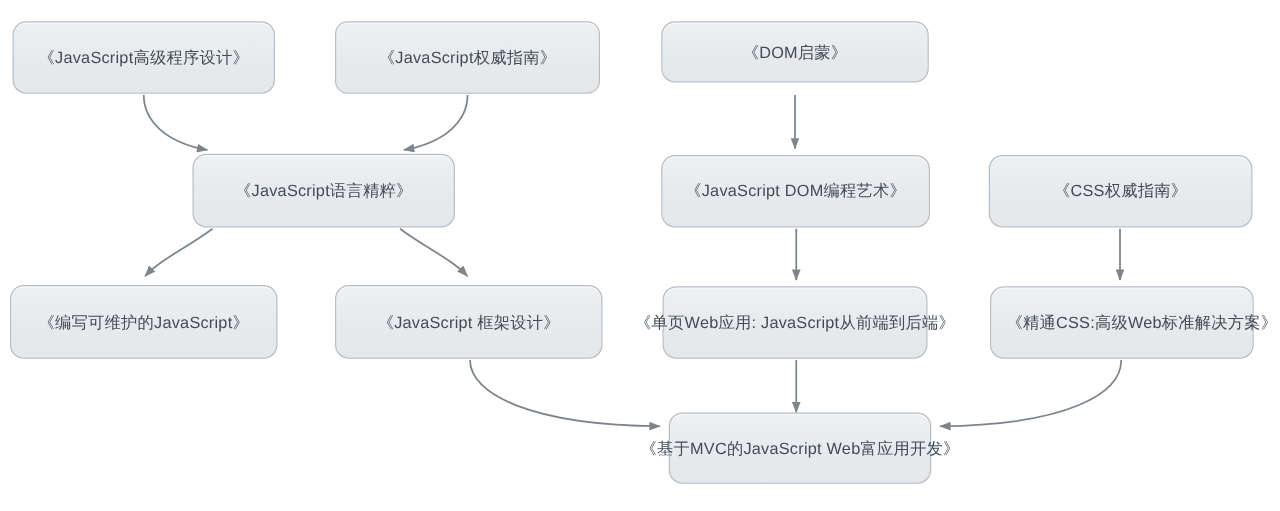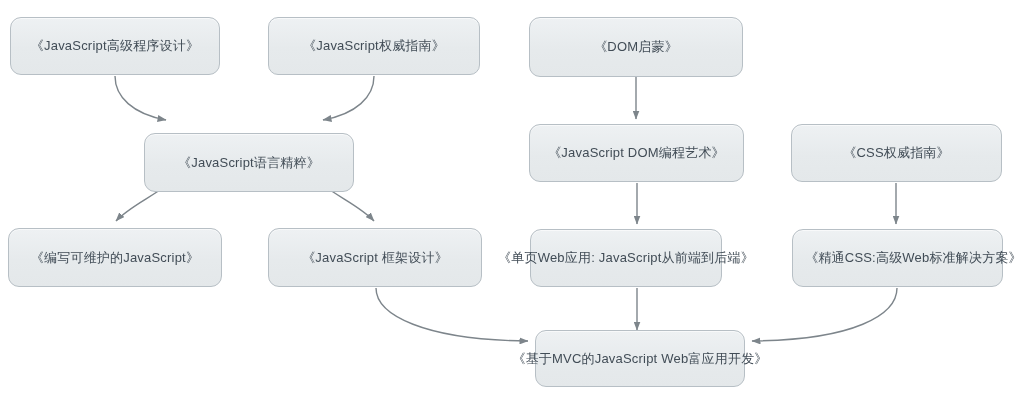--- a/index.html
+++ b/index.html
@@ -62,45 +62,45 @@
   </svg>
 
   <div class="node" style="left:10px; top:17px; width:210px; height:58px;">
     <span class="label">《JavaScript高级程序设计》</span>
   </div>
 
   <div class="node" style="left:268px; top:17px; width:212px; height:58px;border-radius:10px;">
     <span class="label">《JavaScript权威指南》</span>
   </div>
 
-  <div class="node" style="left:529px; top:17px; width:214px; height:60px;">
+  <div class="node" style="left:529px; top:17px; width:214px; height:49px;">
     <span class="label">《DOM启蒙》</span>
   </div>
 
-  <div class="node" style="left:144px; top:123px; width:210px; height:59px;margin-top:10px;">
+  <div class="node" style="left:154px; top:123px; width:210px; height:59px;">
     <span class="label">《JavaScript语言精粹》</span>
   </div>
 
   <div class="node" style="left:529px; top:124px; width:215px; height:58px;">
     <span class="label">《JavaScript DOM编程艺术》</span>
   </div>
 
   <div class="node" style="left:791px; top:124px; width:211px; height:58px;">
     <span class="label">《CSS权威指南》</span>
   </div>
 
   <div class="node" style="left:8px; top:228px; width:214px; height:59px;">
     <span class="label">《编写可维护的JavaScript》</span>
   </div>
 
   <div class="node" style="left:268px; top:228px; width:214px; height:59px;align-items:center;">
     <span class="label">《JavaScript 框架设计》</span>
   </div>
 
-  <div class="node" style="left:530px; top:229px; width:192px; height:58px;">
+  <div class="node" style="left:530px; top:229px; width:212px; height:58px;">
     <span class="label">《单页Web应用: JavaScript从前端到后端》</span>
   </div>
 
   <div class="node" style="left:792px; top:229px; width:211px; height:58px;padding-left:32px;">
     <span class="label">《精通CSS:高级Web标准解决方案》</span>
   </div>
 
   <div class="node" style="left:535px; top:330px; width:210px; height:57px;">
     <span class="label">《基于MVC的JavaScript Web富应用开发》</span>
   </div>

